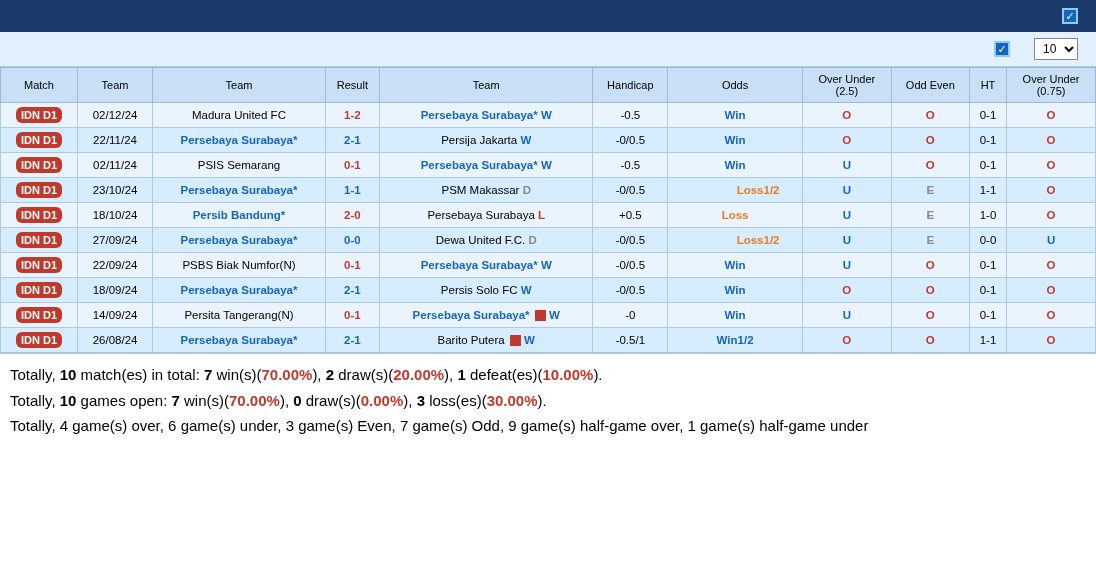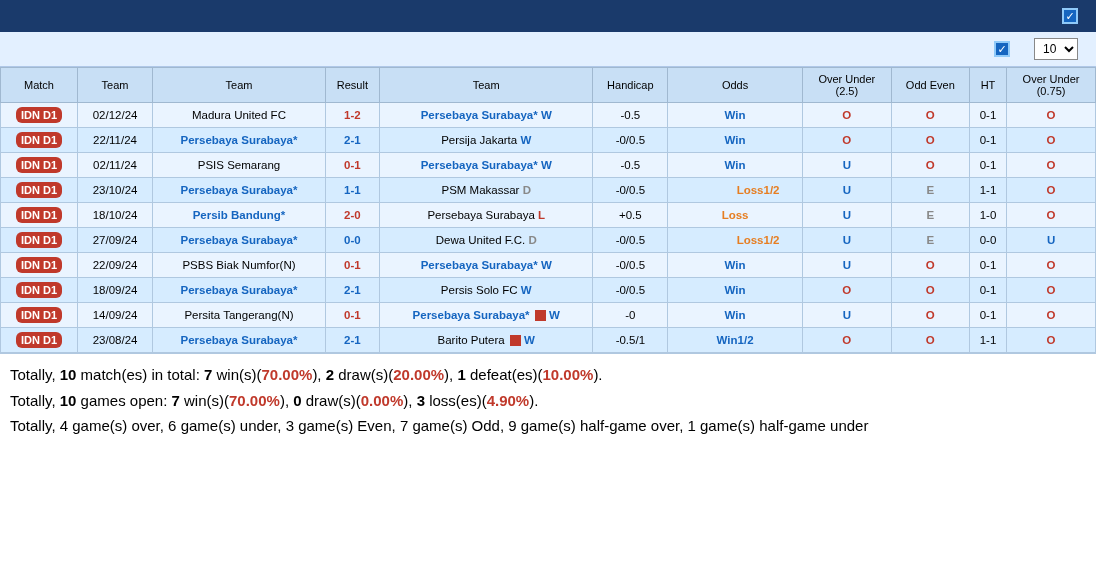--- a/index.html
+++ b/index.html
@@ -265,37 +265,37 @@
         <td><span class="team-blue">Persebaya Surabaya*</span> <span class="red-corner"></span> <span class="w-badge">W</span></td>
         <td>-0</td>
         <td><span class="odds-win">Win</span></td>
         <td><span class="u-val">U</span></td>
         <td><span class="o-val">O</span></td>
         <td>0-1</td>
         <td><span class="o-val">O</span></td>
       </tr>
       <tr>
         <td><span class="league-badge">IDN D1</span></td>
-        <td>23/08/24</td>
+        <td>26/08/24</td>
         <td><span class="team-blue">Persebaya Surabaya*</span></td>
         <td><span class="result-blue">2-1</span></td>
         <td><span class="team-normal">Barito Putera</span> <span class="red-corner"></span> <span class="w-badge">W</span></td>
         <td>-0.5/1</td>
         <td><span class="odds-win">Win1/2</span></td>
         <td><span class="o-val">O</span></td>
         <td><span class="o-val">O</span></td>
         <td>1-1</td>
         <td><span class="o-val">O</span></td>
       </tr>
     </tbody>
 </table>
 
 <div class="summary" id="summary-div">
   <div>
     Totally, <span class="bold">10</span> match(es) in total: <span class="bold">7</span> win(s)(<span class="red">70.00%</span>), <span class="bold">2</span> draw(s)(<span class="red">20.00%</span>), <span class="bold">1</span> defeat(es)(<span class="red">10.00%</span>).
   </div>
   <div>
-    Totally, <span class="bold">10</span> games open: <span class="bold">7</span> win(s)(<span class="red">70.00%</span>), <span class="bold">0</span> draw(s)(<span class="red">0.00%</span>), <span class="bold">3</span> loss(es)(<span class="red">4.90%</span>).
+    Totally, <span class="bold">10</span> games open: <span class="bold">7</span> win(s)(<span class="red">70.00%</span>), <span class="bold">0</span> draw(s)(<span class="red">0.00%</span>), <span class="bold">3</span> loss(es)(<span class="red">30.00%</span>).
   </div>
   <div>
     Totally, 4 game(s) over, 6 game(s) under, 3 game(s) Even, 7 game(s) Odd, 9 game(s) half-game over, 1 game(s) half-game under
   </div>
 </div>
 
 </body></html>

